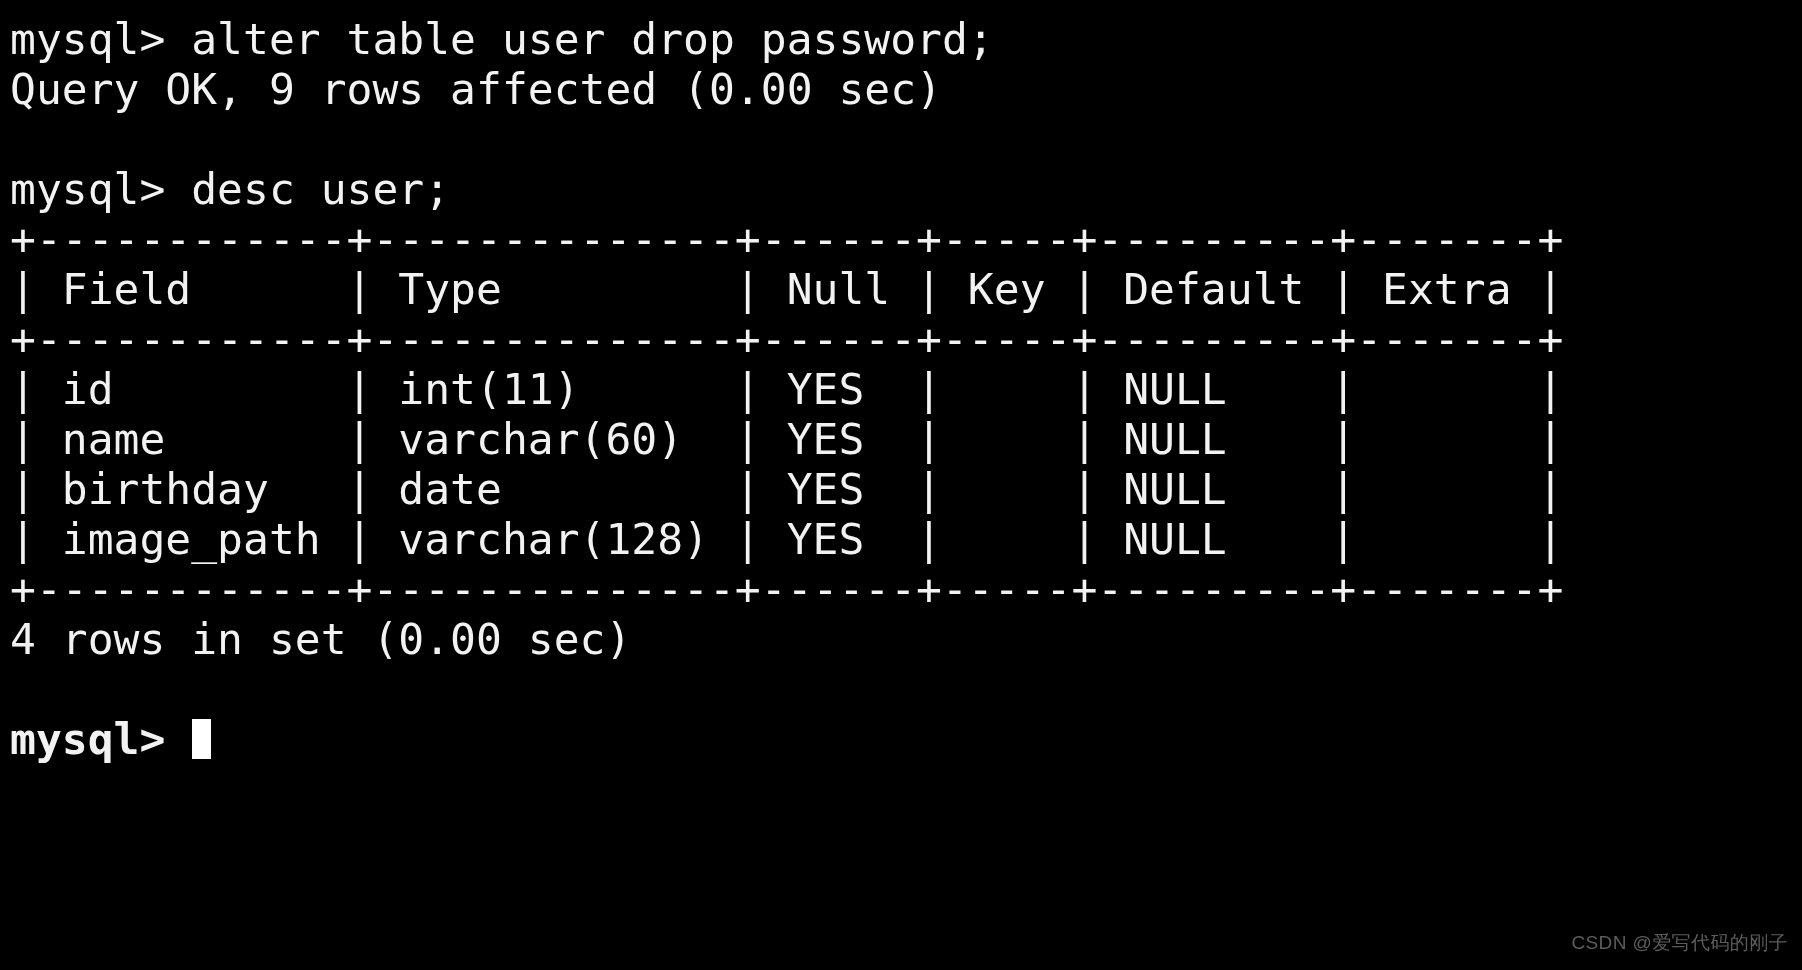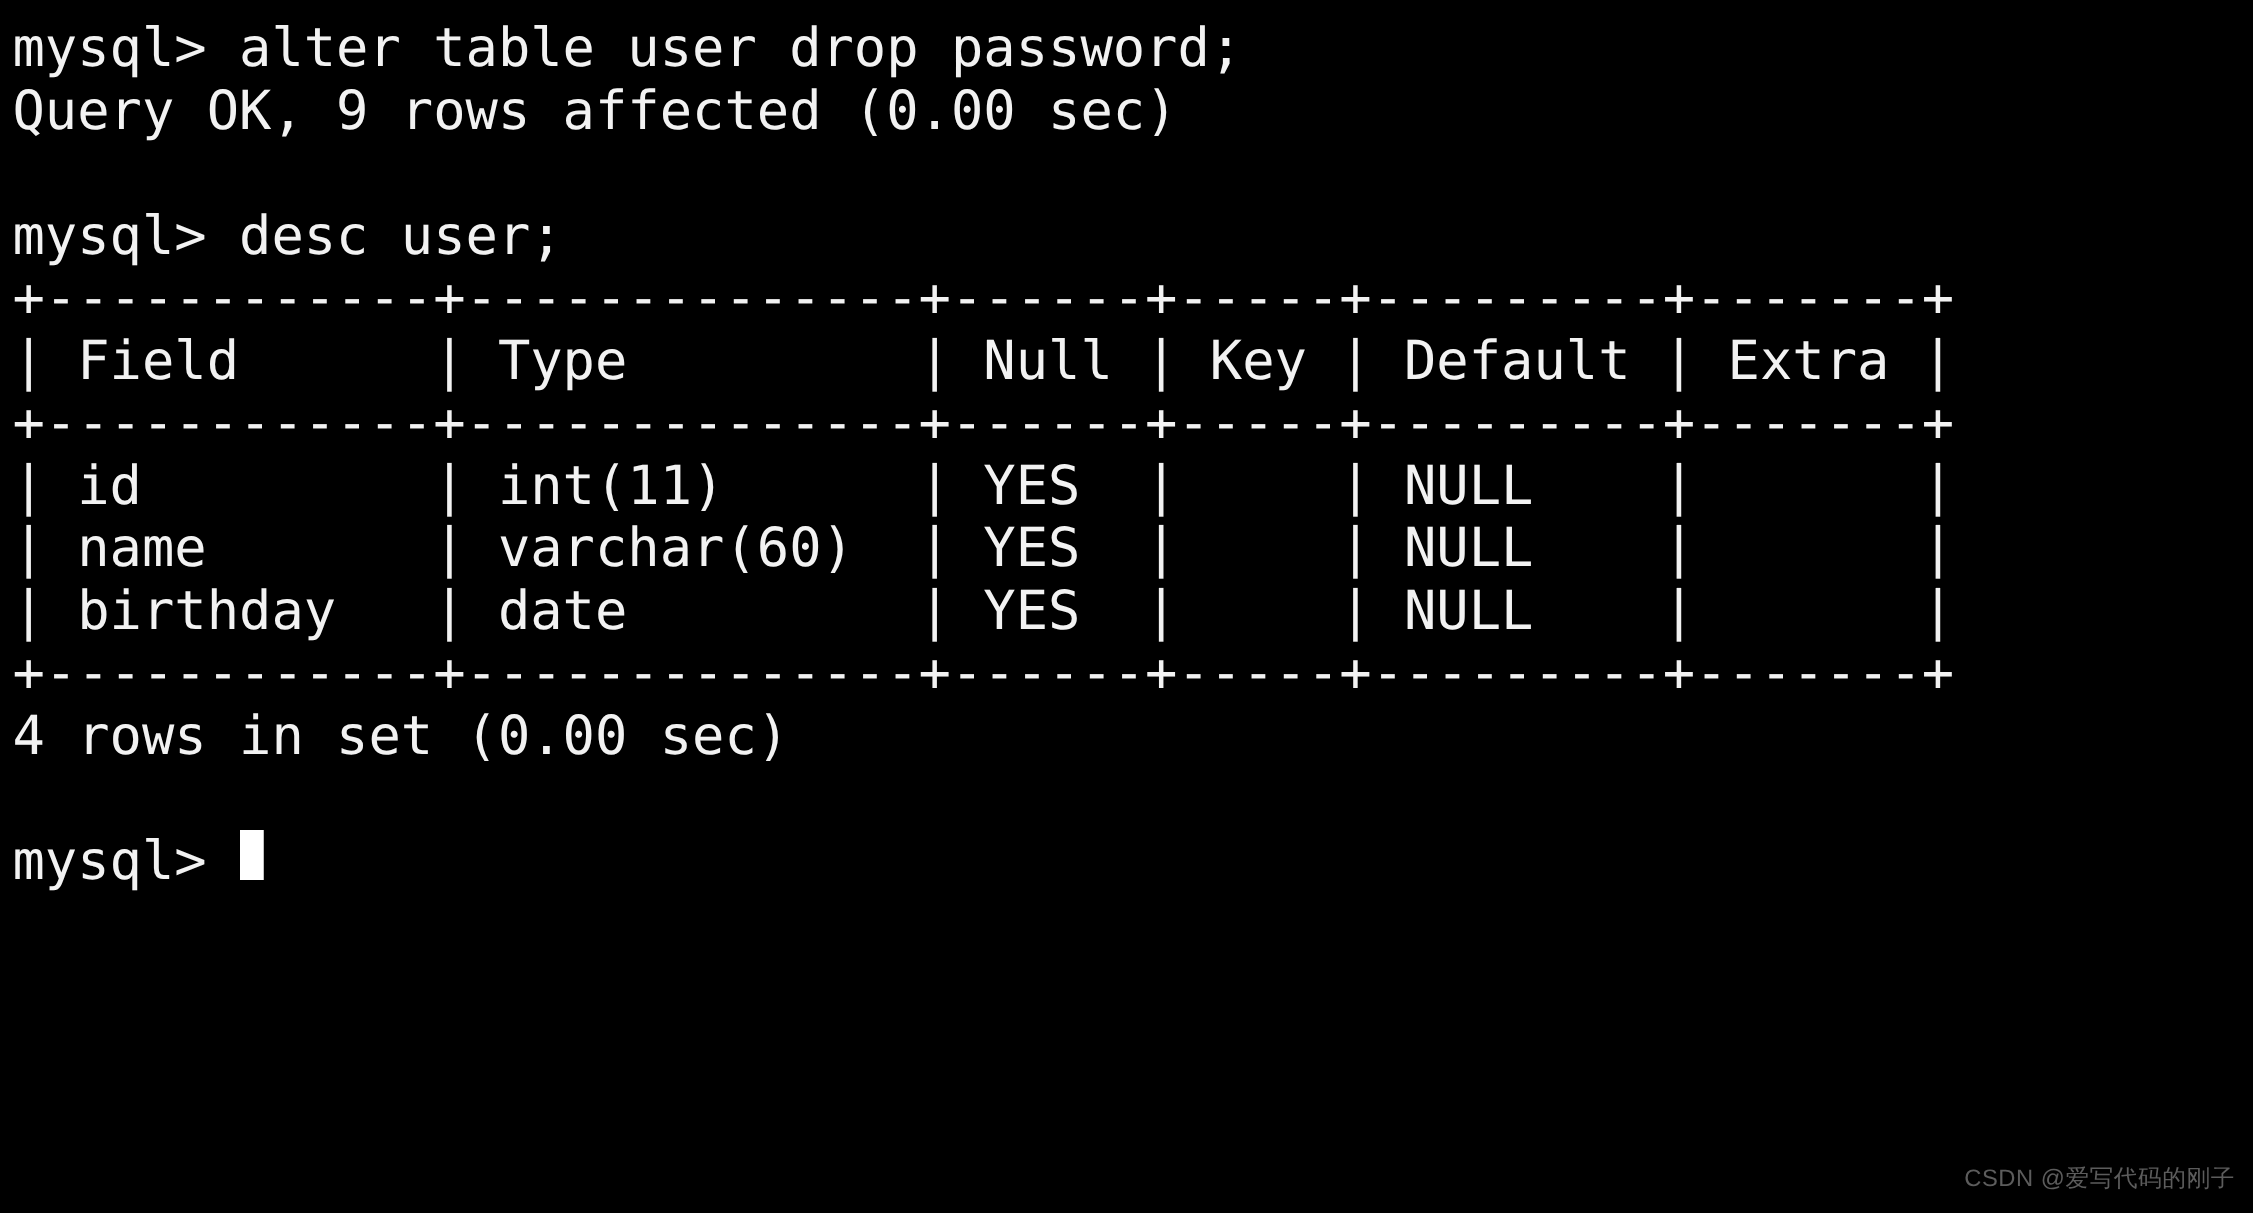--- a/index.html
+++ b/index.html
@@ -30,22 +30,23 @@
     color: #f2f2f2;
     white-space: pre;
     letter-spacing: 0px;
     -webkit-font-smoothing: none;
   }
   .term-line.blank {
     color: transparent;
   }
   .cursor-line {
     display: flex;
-    align-items: flex-start;
+    align-items: center;
     height: 50px;
+    font-weight: bold;
   }
   .cursor-block {
     display: inline-block;
     width: 19px;
     height: 40px;
     background: #ffffff;
     vertical-align: middle;
     margin-left: 1px;
   }
   #watermark {
@@ -79,20 +80,21 @@
   <div class="term-line">| Field      | Type         | Null | Key | Default | Extra |</div>
 
   <div class="term-line">+------------+--------------+------+-----+---------+-------+</div>
 
   <div class="term-line">| id         | int(11)      | YES  |     | NULL    |       |</div>
 
   <div class="term-line">| name       | varchar(60)  | YES  |     | NULL    |       |</div>
 
   <div class="term-line">| birthday   | date         | YES  |     | NULL    |       |</div>
 
+  <div class="term-line">| image_path | varchar(128) | YES  |     | NULL    |       |</div>
 
   <div class="term-line">+------------+--------------+------+-----+---------+-------+</div>
 
   <div class="term-line">4 rows in set (0.00 sec)</div>
 
   <div class="term-line blank">&nbsp;</div>
 
   <div class="term-line cursor-line">
     <span>mysql&gt; </span><span class="cursor-block"></span>
   </div>

